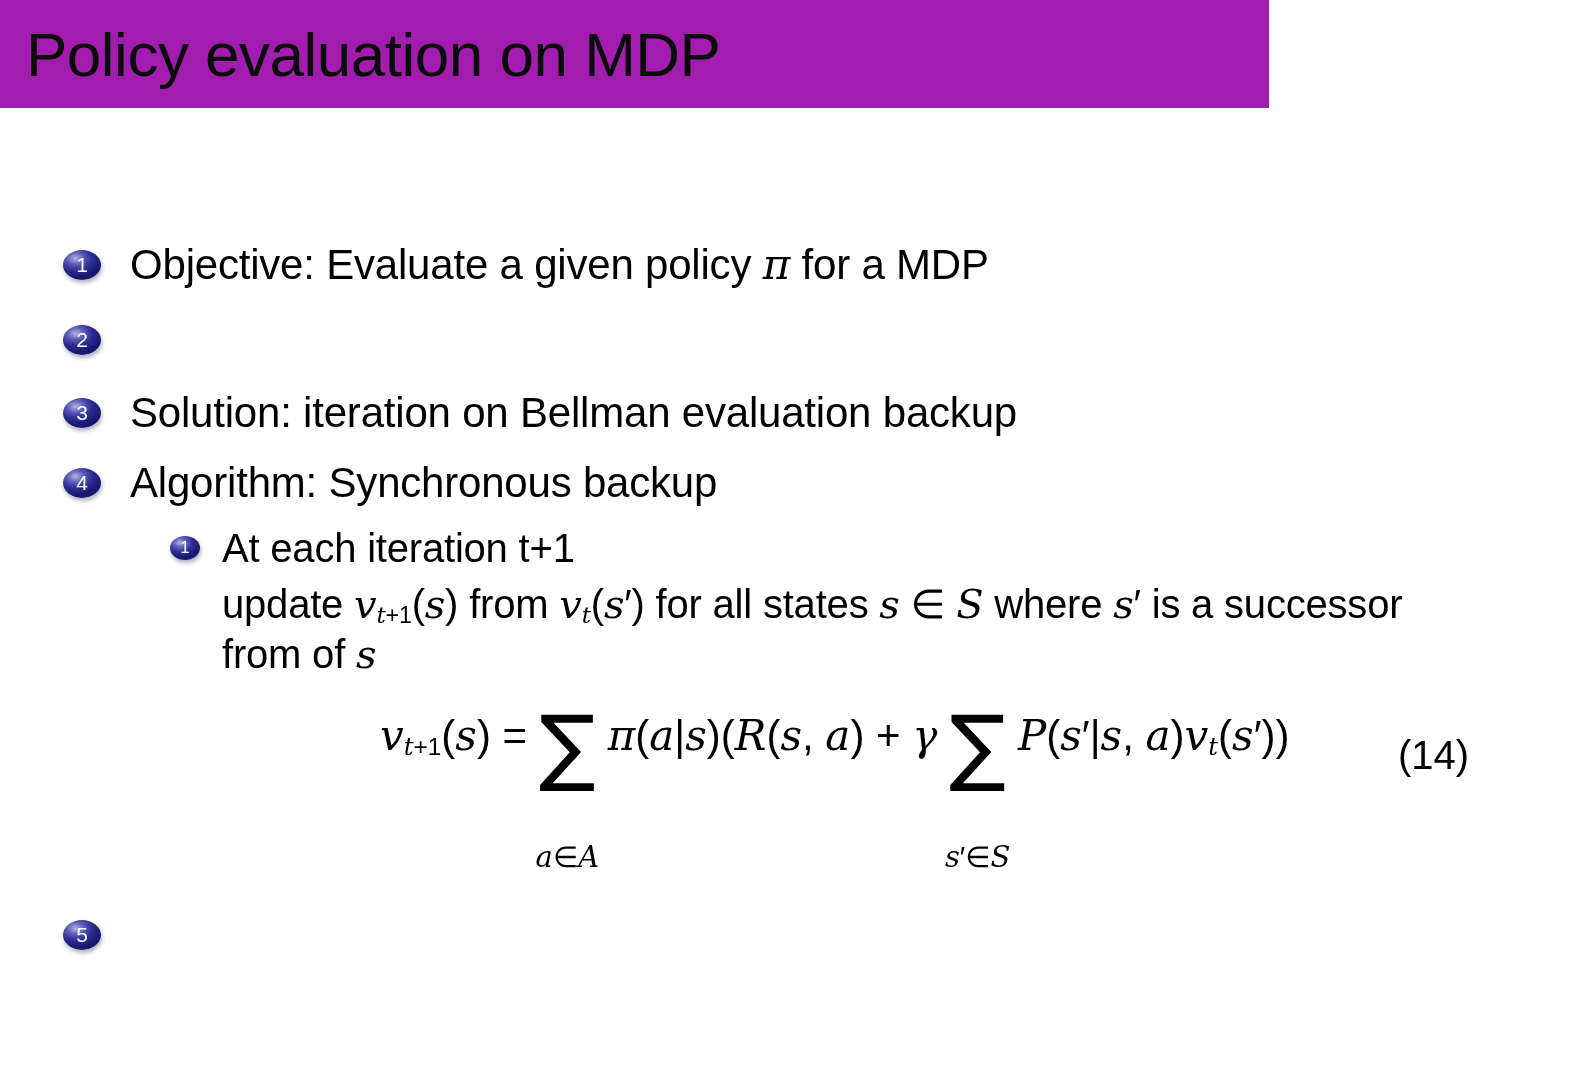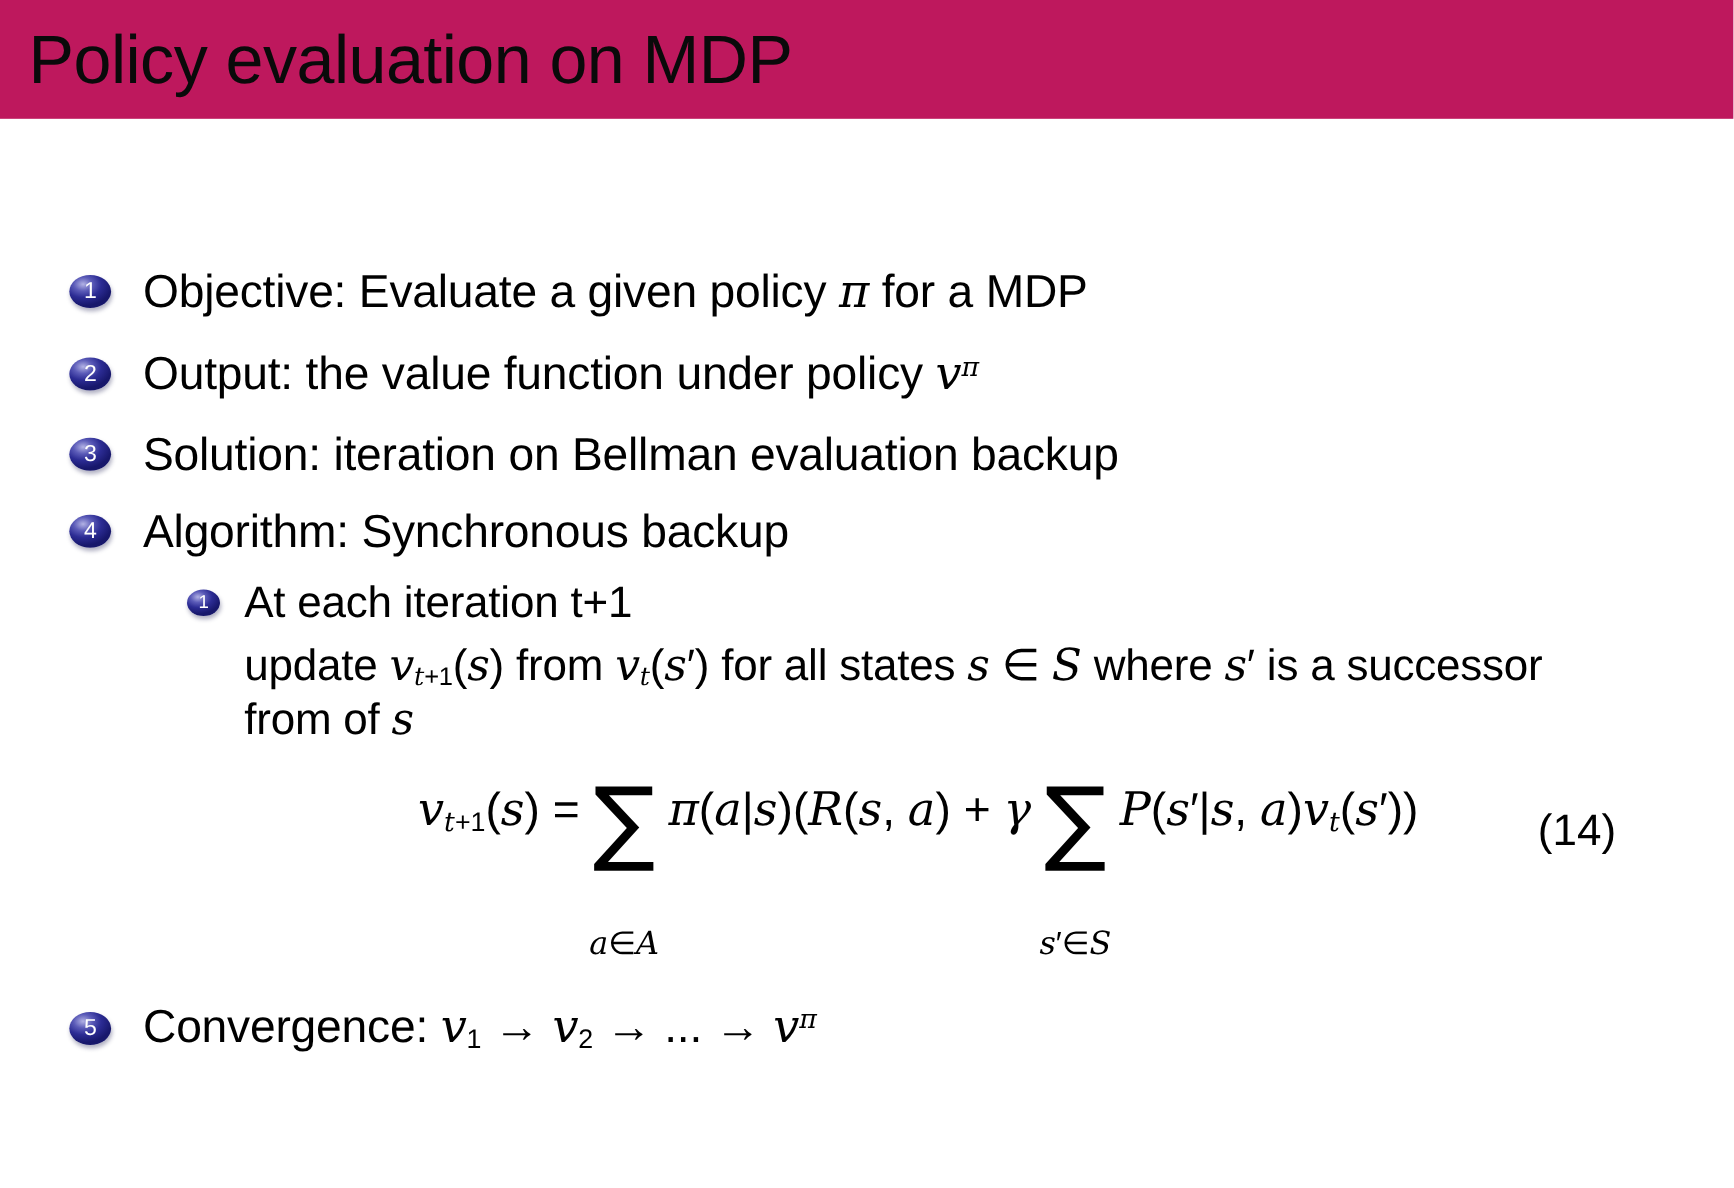--- a/index.html
+++ b/index.html
@@ -3,22 +3,22 @@
 <meta charset="utf-8">
 <style>
   html,body{margin:0;padding:0;}
   body{
     width:1576px;height:1080px;position:relative;overflow:hidden;
     background:#ffffff;color:#000;
     font-family:"Liberation Sans",sans-serif;
   }
   
   .titlebar{
-    position:absolute;left:0;top:0;width:1576px;height:108px;
-    background:#be185d;display:flex;align-items:center;
+    position:absolute;left:0;top:0;width:1269px;height:108px;
+    background:#a21caf;display:flex;align-items:center;
   }
   .title{
     margin-left:26px;font-size:62px;letter-spacing:-0.5px;color:#0a0a0a;
   }
   
   .row{
     position:absolute;display:flex;align-items:center;
     white-space:nowrap;font-size:42px;letter-spacing:-0.2px;
   }
   .row .text{line-height:1;}
@@ -65,21 +65,20 @@
   <span class="ball ball-main">
     <span>1</span>
   </span>
   <span class="text"><span>Objective: Evaluate a given policy </span><span class="rr-it">π</span><span> for a MDP</span></span>
 </div>
 
 <div class="row" style="left:63px;top:313px;height:54px;">
   <span class="ball ball-main">
     <span>2</span>
   </span>
-  <span class="text"><span>Output: the value function under policy </span><span class="rr-it">v</span><span class="rr-sup-it">π</span></span>
 </div>
 
 <div class="row" style="left:63px;top:386px;height:54px;">
   <span class="ball ball-main">
     <span>3</span>
   </span>
   <span class="text"><span>Solution: iteration on Bellman evaluation backup</span></span>
 </div>
 
 <div class="row" style="left:63px;top:456px;height:54px;">
@@ -114,14 +113,13 @@
     <span class="sum-under"><span class="rr-it">s</span><span>′</span><span>∈</span><span class="rr-cal">S</span></span>
   </span>
   <span class="eq-part"><span class="rr-it">P</span><span>(</span><span class="rr-it">s</span><span>′</span><span>|</span><span class="rr-it">s</span><span>, </span><span class="rr-it">a</span><span>)</span><span class="rr-it">v</span><span class="rr-sub-it">t</span><span>(</span><span class="rr-it">s</span><span>′</span><span>))</span></span>
 </div>
 <div class="eq-number">(14)</div>
 
 <div class="row" style="left:63px;top:908px;height:54px;">
   <span class="ball ball-main">
     <span>5</span>
   </span>
-  <span class="text"><span>Convergence: </span><span class="rr-it">v</span><span class="rr-sub">1</span><span> → </span><span class="rr-it">v</span><span class="rr-sub">2</span><span> → ... → </span><span class="rr-it">v</span><span class="rr-sup-it">π</span></span>
 </div>
 
 </body></html>

